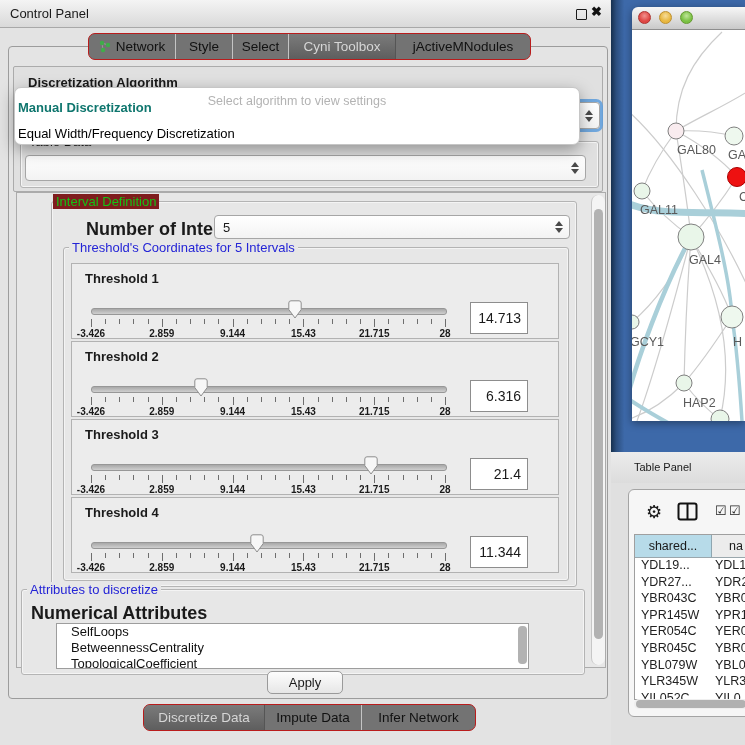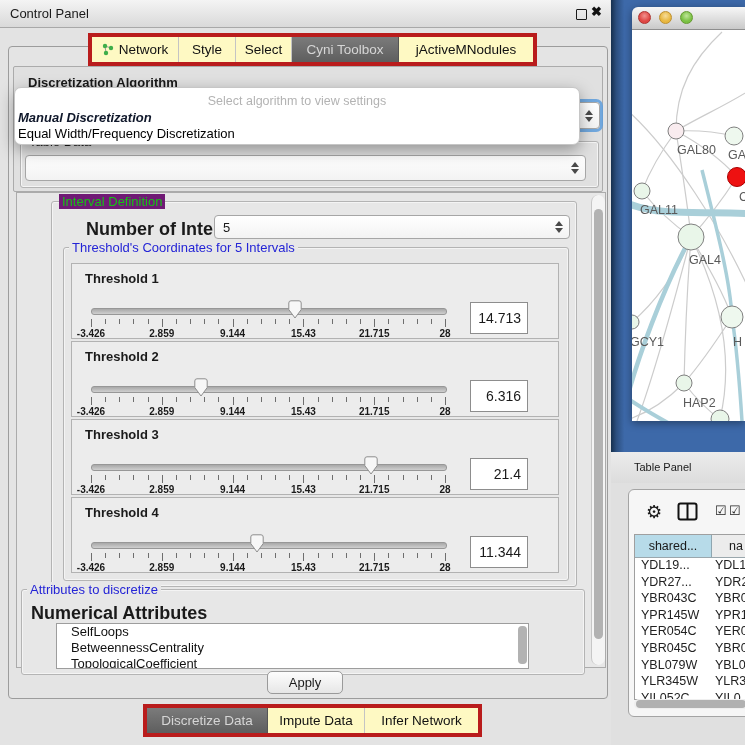--- a/index.html
+++ b/index.html
@@ -8,22 +8,22 @@
   
   .titlebar{position:absolute;left:0;top:0;width:610px;height:27px;
     background:linear-gradient(#f4f4f4,#d9d9d9);border-bottom:1px solid #a8a8a8;}
   .titlebar .t-label{position:absolute;left:10px;top:6px;font-size:13px;color:#1a1a1a;}
   .float-btn{position:absolute;left:576px;top:9px;width:9px;height:9px;border:1.6px solid #1a1a1a;border-radius:1px;}
   .close-btn{position:absolute;left:591px;top:4px;font-size:13px;font-weight:bold;color:#111;}
   
   .main-box{position:absolute;left:8px;top:46px;width:598px;height:651px;
     background:#e4e4e4;border:1px solid #9c9c9c;border-radius:4px;}
   
-  .seg{position:absolute;display:flex;height:25px;background:#fef9c3;border:4px solid #b91c1c;
-    border-radius:0;overflow:hidden;z-index:5;}
+  .seg{position:absolute;display:flex;height:25px;background:#737373;border:1px solid #b91c1c;
+    border-radius:7px;overflow:hidden;z-index:5;}
   .seg .segment{display:flex;align-items:center;justify-content:center;font-size:13.5px;
     color:#111;border-right:1px solid #c4c4c4;box-sizing:border-box;white-space:nowrap;}
   .seg .segment:last-child{border-right:none;}
   .seg .segment.sel{background:linear-gradient(#7b7b7b,#5e5e5e);color:#d6d6d6;border-right:1px solid #555;}
   .top-tabs{left:88px;top:33px;}
   .bottom-tabs{left:143px;top:704px;}
   
   .algo-panel{position:absolute;left:13px;top:66px;width:588px;height:124px;
     background:#e0e0e0;border:1px solid #ababab;border-radius:2px;}
   .group-title{position:absolute;font-size:13px;background:inherit;padding:0 3px;white-space:nowrap;}
@@ -31,21 +31,21 @@
   .combo{position:absolute;background:linear-gradient(#ffffff,#f3f3f3);border:1px solid #a6a6a6;
     border-radius:4px;font-size:13px;display:flex;align-items:center;box-sizing:border-box;padding-left:8px;}
   .combo .spin{position:absolute;right:6px;top:0;bottom:0;display:flex;flex-direction:column;justify-content:center;gap:2px;}
   .tri-up{width:0;height:0;border-left:4px solid transparent;border-right:4px solid transparent;border-bottom:5px solid #4a4a4a;}
   .tri-dn{width:0;height:0;border-left:4px solid transparent;border-right:4px solid transparent;border-top:5px solid #4a4a4a;}
   .focus-ring{box-shadow:0 0 0 3px rgba(92,156,220,.85);}
   
   .popup{position:absolute;left:14px;top:87px;width:564px;height:56px;background:#fff;
     border:1px solid #c6c6c6;border-radius:7px;box-shadow:0 5px 16px rgba(0,0,0,.35);z-index:20;}
   .popup .hint{position:absolute;left:0;right:0;top:6px;text-align:center;font-size:12.5px;color:#b3b3b3;}
-  .popup .it1{position:absolute;left:3px;top:22px;font-size:13px;font-weight:bold;color:#0f172a;font-style:italic;}
+  .popup .it1{position:absolute;left:3px;top:12px;font-size:13px;font-weight:bold;color:#0f766e;}
   .popup .it2{position:absolute;left:3px;top:38px;font-size:13px;color:#000;}
   
   .scroll-panel{position:absolute;left:16px;top:192px;width:590px;height:476px;
     background:#e7e7e7;border:1px solid #ababab;box-sizing:border-box;}
   .vsb-track{position:absolute;left:574px;top:2px;width:13px;height:470px;background:#f4f4f4;border-left:1px solid #c6c6c6;border-radius:7px;}
   .vsb-thumb{position:absolute;left:2px;top:14px;width:9px;height:430px;background:#b2b2b2;border-radius:5px;}
   .green-title{color:#14c314;}
   .blue-title{color:#2424d6;}
   .bold-label{font-weight:bold;font-size:18px;position:absolute;}
   
@@ -160,21 +160,21 @@
 
   <div class="popup">
     <div class="hint">Select algorithm to view settings</div>
     <div class="it1">Manual Discretization</div>
     <div class="it2">Equal Width/Frequency Discretization</div>
   </div>
 
   <div class="scroll-panel">
 
     <div class="gbox" style="left:34px;top:8px;width:524px;height:384px;background:#e7e7e7"></div>
-    <span class="group-title green-title" style="left:42px;top:1px;background:#701a75">Interval Definition</span>
+    <span class="group-title green-title" style="left:36px;top:1px;background:#7f1d1d">Interval Definition</span>
 
     <span class="bold-label" style="left:69px;top:26px">Number of Intervals</span>
     <div class="combo" style="left:197px;top:22px;width:356px;height:24px">
       <span>5</span>
       <span class="spin">
           <span class="tri-up"></span>
           <span class="tri-dn"></span>
         </span>
     </div>
 

